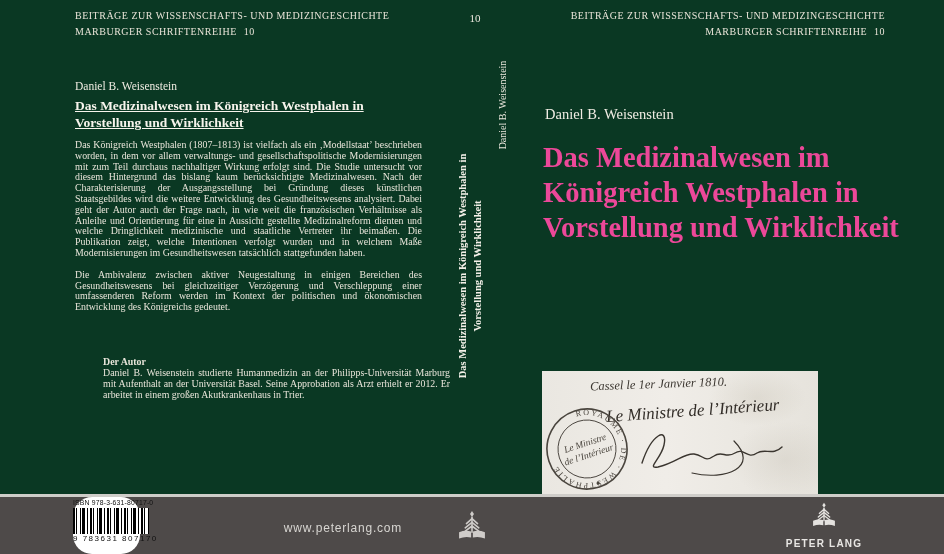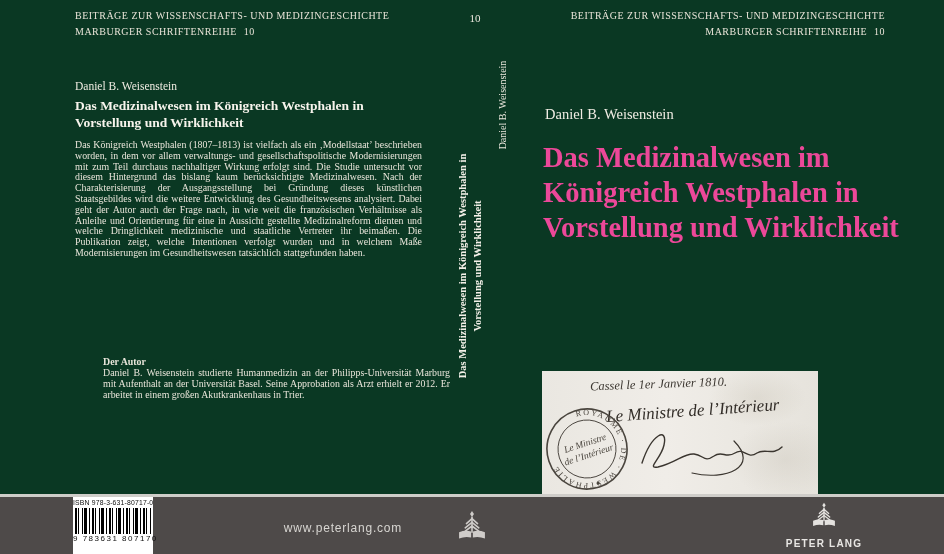--- a/index.html
+++ b/index.html
@@ -12,21 +12,21 @@
                    color:#e9e4d8; line-height:15.5px; white-space:nowrap; }
   .series-header.left  { left:75px; text-align:left; }
   .series-header.right { right:59px; text-align:right; }
   .series-line2 { display:flex; gap:7px; }
   .series-header.right .series-line2 { justify-content:flex-end; }
 
   
   .back-panel { position:absolute; left:75px; top:80px; width:347px; color:#e9e5da; }
   .back-author { font-size:11.5px; color:#f0ece2; }
   .back-title  { margin-top:5px; font-size:13.5px; font-weight:bold; line-height:17px;
-                 white-space:pre-line; color:#f7f4ec; }
+                 white-space:pre-line; color:#f7f4ec;text-decoration:underline; }
   .blurb { margin-top:9px; font-size:9.9px; line-height:10.8px; text-align:justify; }
   .blurb + .blurb { margin-top:11px; }
   .autor-section { position:absolute; left:75px; top:357px; width:347px;
                    font-size:9.9px; line-height:10.9px; color:#e9e5da;margin-left:28px; }
   .autor-heading { font-weight:bold; }
   .autor-bio { text-align:justify; }
 
   
   .spine-number { position:absolute; left:441px; top:12px; width:68px; text-align:center;
                   font-size:11px; color:#ece8de; }
@@ -51,22 +51,22 @@
   .doc-dateline { position:absolute; left:48px; top:6px; font-style:italic; font-size:12.5px;
                   color:#3a352f; transform:rotate(-2deg); white-space:nowrap; }
   .doc-minister { position:absolute; left:64px; top:30px; font-style:italic; font-size:17px;
                   color:#322d28; transform:rotate(-4deg); white-space:nowrap; }
   .doc-signature { position:absolute; left:92px; top:52px; }
   .doc-stamp { position:absolute; left:2px; top:31px; }
 
   
   .footer-separator { position:absolute; left:0; top:494px; width:944px; height:3px; background:#cfcdc9; }
   .footer-bar { position:absolute; left:0; top:497px; width:944px; height:57px; background:#4e4a49; }
-  .barcode-box { position:absolute; left:73px; top:0; width:80px; height:57px; background:#ffffff;
-                 text-align:center; padding-top:2px; font-family:"Liberation Sans", sans-serif; }
+  .barcode-box { position:absolute; left:73px; top:0; width:67px; height:57px; background:#ffffff;
+                 text-align:center; padding-top:2px; font-family:"Liberation Sans", sans-serif;border-radius:19px; }
   .isbn-label { font-size:6.8px; color:#111; letter-spacing:.2px; white-space:nowrap; }
   .barcode-bars { margin:2px auto 0; width:76px; height:26px;
                   background:repeating-linear-gradient(90deg,
                     #000 0 2px, #fff 2px 3px, #000 3px 4px, #fff 4px 7px,
                     #000 7px 8px, #fff 8px 9px, #000 9px 12px, #fff 12px 14px,
                     #000 14px 15px, #fff 15px 17px); }
   .barcode-digits { font-size:8px; color:#111; letter-spacing:1.5px; white-space:nowrap; }
   .footer-website { position:absolute; left:243px; top:24px; width:200px; text-align:center;
                     font-family:"Liberation Sans", sans-serif; font-size:12px;
                     letter-spacing:.8px; color:#d8d6d2; }
@@ -93,20 +93,21 @@
       <span>MARBURGER SCHRIFTENREIHE</span>
       <span>10</span>
     </div>
   </div>
 
   <div class="back-panel">
     <div class="back-author">Daniel B. Weisenstein</div>
     <div class="back-title">Das Medizinalwesen im Königreich Westphalen in
 Vorstellung und Wirklichkeit</div>
     <p class="blurb">Das Königreich Westphalen (1807–1813) ist vielfach als ein ‚Modellstaat’ beschrieben worden, in dem vor allem verwaltungs- und gesellschaftspolitische Modernisierungen mit zum Teil durchaus nachhaltiger Wirkung erfolgt sind. Die Studie untersucht vor diesem Hintergrund das bislang kaum berücksichtigte Medizinalwesen. Nach der Charakterisierung der Ausgangsstellung bei Gründung dieses künstlichen Staatsgebildes wird die weitere Entwicklung des Gesundheitswesens analysiert. Dabei geht der Autor auch der Frage nach, in wie weit die französischen Verhältnisse als Anleihe und Orientierung für eine in Aussicht gestellte Medizinalreform dienten und welche Dringlichkeit medizinische und staatliche Vertreter ihr beimaßen. Die Publikation zeigt, welche Intentionen verfolgt wurden und in welchem Maße Modernisierungen im Gesundheitswesen tatsächlich stattgefunden haben.</p>
+    <p class="blurb">Die Ambivalenz zwischen aktiver Neugestaltung in einigen Bereichen des Gesundheitswesens bei gleichzeitiger Verzögerung und Verschleppung einer umfassenderen Reform werden im Kontext der politischen und ökonomischen Entwicklung des Königreichs gedeutet.</p>
   </div>
   <div class="autor-section">
     <div class="autor-heading">Der Autor</div>
     <div class="autor-bio">Daniel B. Weisenstein studierte Humanmedizin an der Philipps-Universität Marburg mit Aufenthalt an der Universität Basel. Seine Approbation als Arzt erhielt er 2012. Er arbeitet in einem großen Akutkrankenhaus in Trier.</div>
   </div>
 
   <div class="spine-number">10</div>
   <div class="spine-author">Daniel B. Weisenstein</div>
   <div class="spine-title">Das Medizinalwesen im Königreich Westphalen in
 Vorstellung und Wirklichkeit</div>

